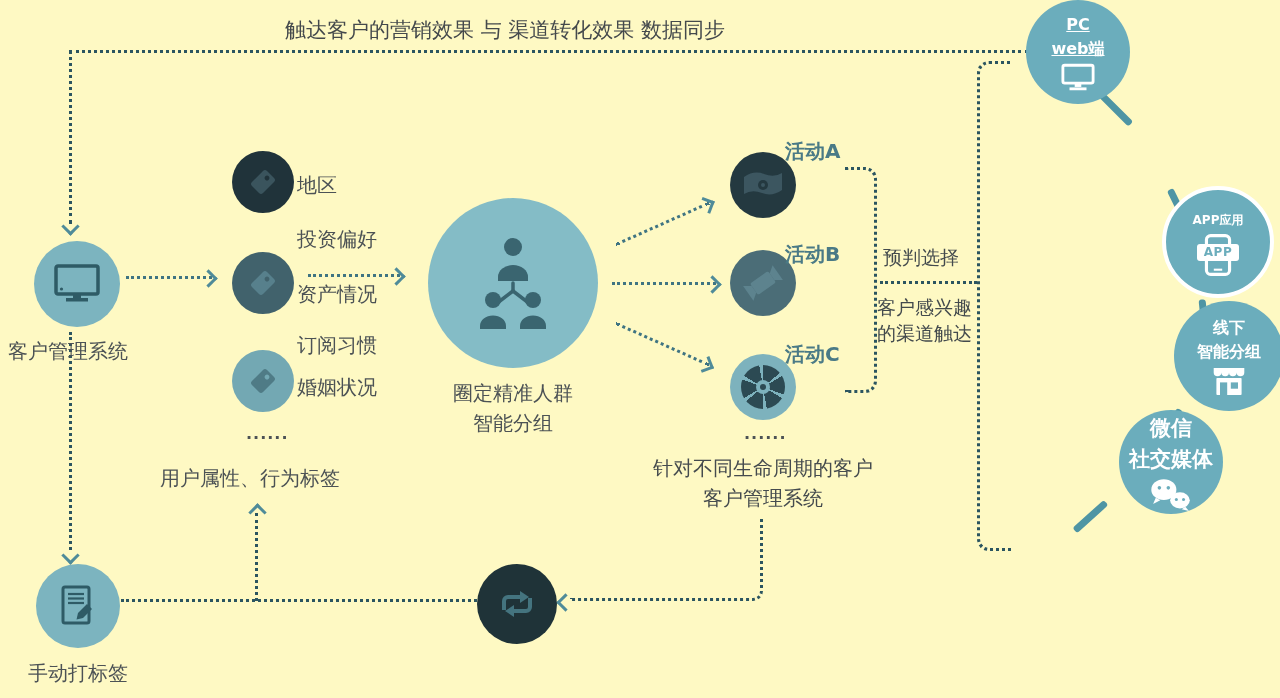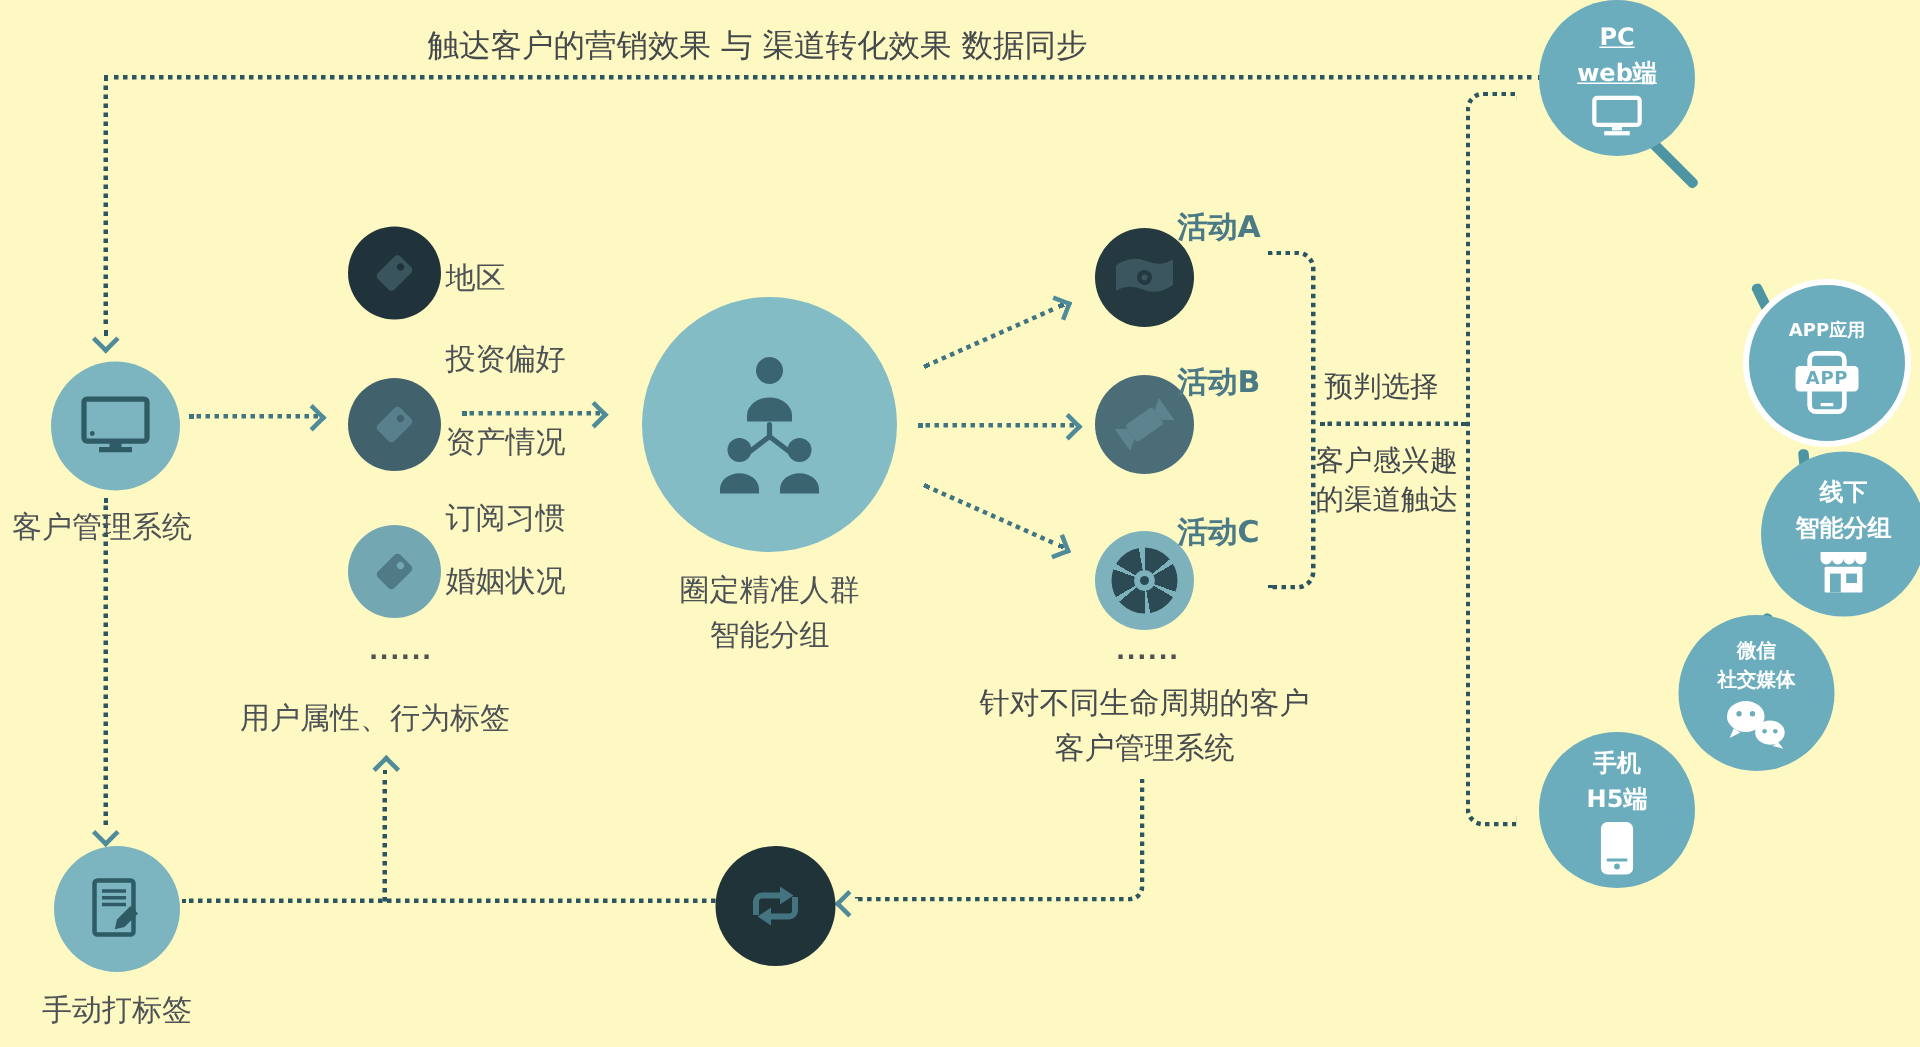--- a/index.html
+++ b/index.html
@@ -222,48 +222,39 @@
     <div>线下</div>
     <div>智能分组</div>
     <svg width="36" height="31" viewBox="0 0 40 34">
       <path d="M3 2 h34 v5 a4.25 4.25 0 0 1 -8.5 0 a4.25 4.25 0 0 1 -8.5 0 a4.25 4.25 0 0 1 -8.5 0 a4.25 4.25 0 0 1 -8.5 0 z" fill="#fff"></path>
       <rect x="6" y="13" width="28" height="19" rx="1" fill="#fff"></rect>
       <rect x="10" y="18" width="8" height="14" fill="#6badbc"></rect>
       <rect x="22" y="18" width="8" height="7" fill="#6badbc"></rect>
     </svg>
   </div>
 
-  <div class="circle chan" style="left:1119px;top:410px;width:104px;height:104px;font-size:13px;">
+  <div class="circle chan" style="left:1119px;top:410px;width:104px;height:104px;font-size:21px;">
     <div>微信</div>
     <div>社交媒体</div>
     <svg width="42" height="34" viewBox="0 0 46 38">
       <g fill="#fff">
         <ellipse cx="15" cy="13" rx="14" ry="11.5"></ellipse>
         <path d="M6 22 l-3 7 l8 -4 z"></path>
         <ellipse cx="33" cy="25" rx="11" ry="9"></ellipse>
         <path d="M39 32 l4 5 l-8 -2 z"></path>
       </g>
       <g fill="#6badbc">
         <circle cx="10" cy="11" r="2"></circle>
           <circle cx="20" cy="11" r="2"></circle>
         <circle cx="29" cy="24" r="1.7"></circle>
           <circle cx="37" cy="24" r="1.7"></circle>
       </g>
     </svg>
   </div>
 
-  <div class="circle chan" style="left:1026px;top:488px;width:104px;height:104px;">
-    <div>手机</div>
-    <div>H5端</div>
-    <svg width="24" height="37" viewBox="0 0 24 38">
-      <rect x="1" y="1" width="22" height="36" rx="4.5" fill="#fff"></rect>
-      <line x1="5" y1="27" x2="19" y2="27" stroke="#6badbc" stroke-width="2"></line>
-      <circle cx="12" cy="31.5" r="2" fill="#6badbc"></circle>
-    </svg>
-  </div>
 
   <div class="circle" style="left:36px;top:564px;width:84px;height:84px;background:#7cb4bf;">
     <svg width="36" height="42" viewBox="0 0 36 42">
       <rect x="3" y="2" width="26" height="36" rx="2" fill="none" stroke="#2e5b66" stroke-width="3"></rect>
       <g stroke="#2e5b66" stroke-width="2.2">
         <line x1="8" y1="9" x2="24" y2="9"></line>
           <line x1="8" y1="13.5" x2="24" y2="13.5"></line>
           <line x1="8" y1="18" x2="24" y2="18"></line>
       </g>
       <path d="M18 28 l9 -9 5 5 -9 9 -6.5 1.5 z" fill="#2e5b66"></path>

